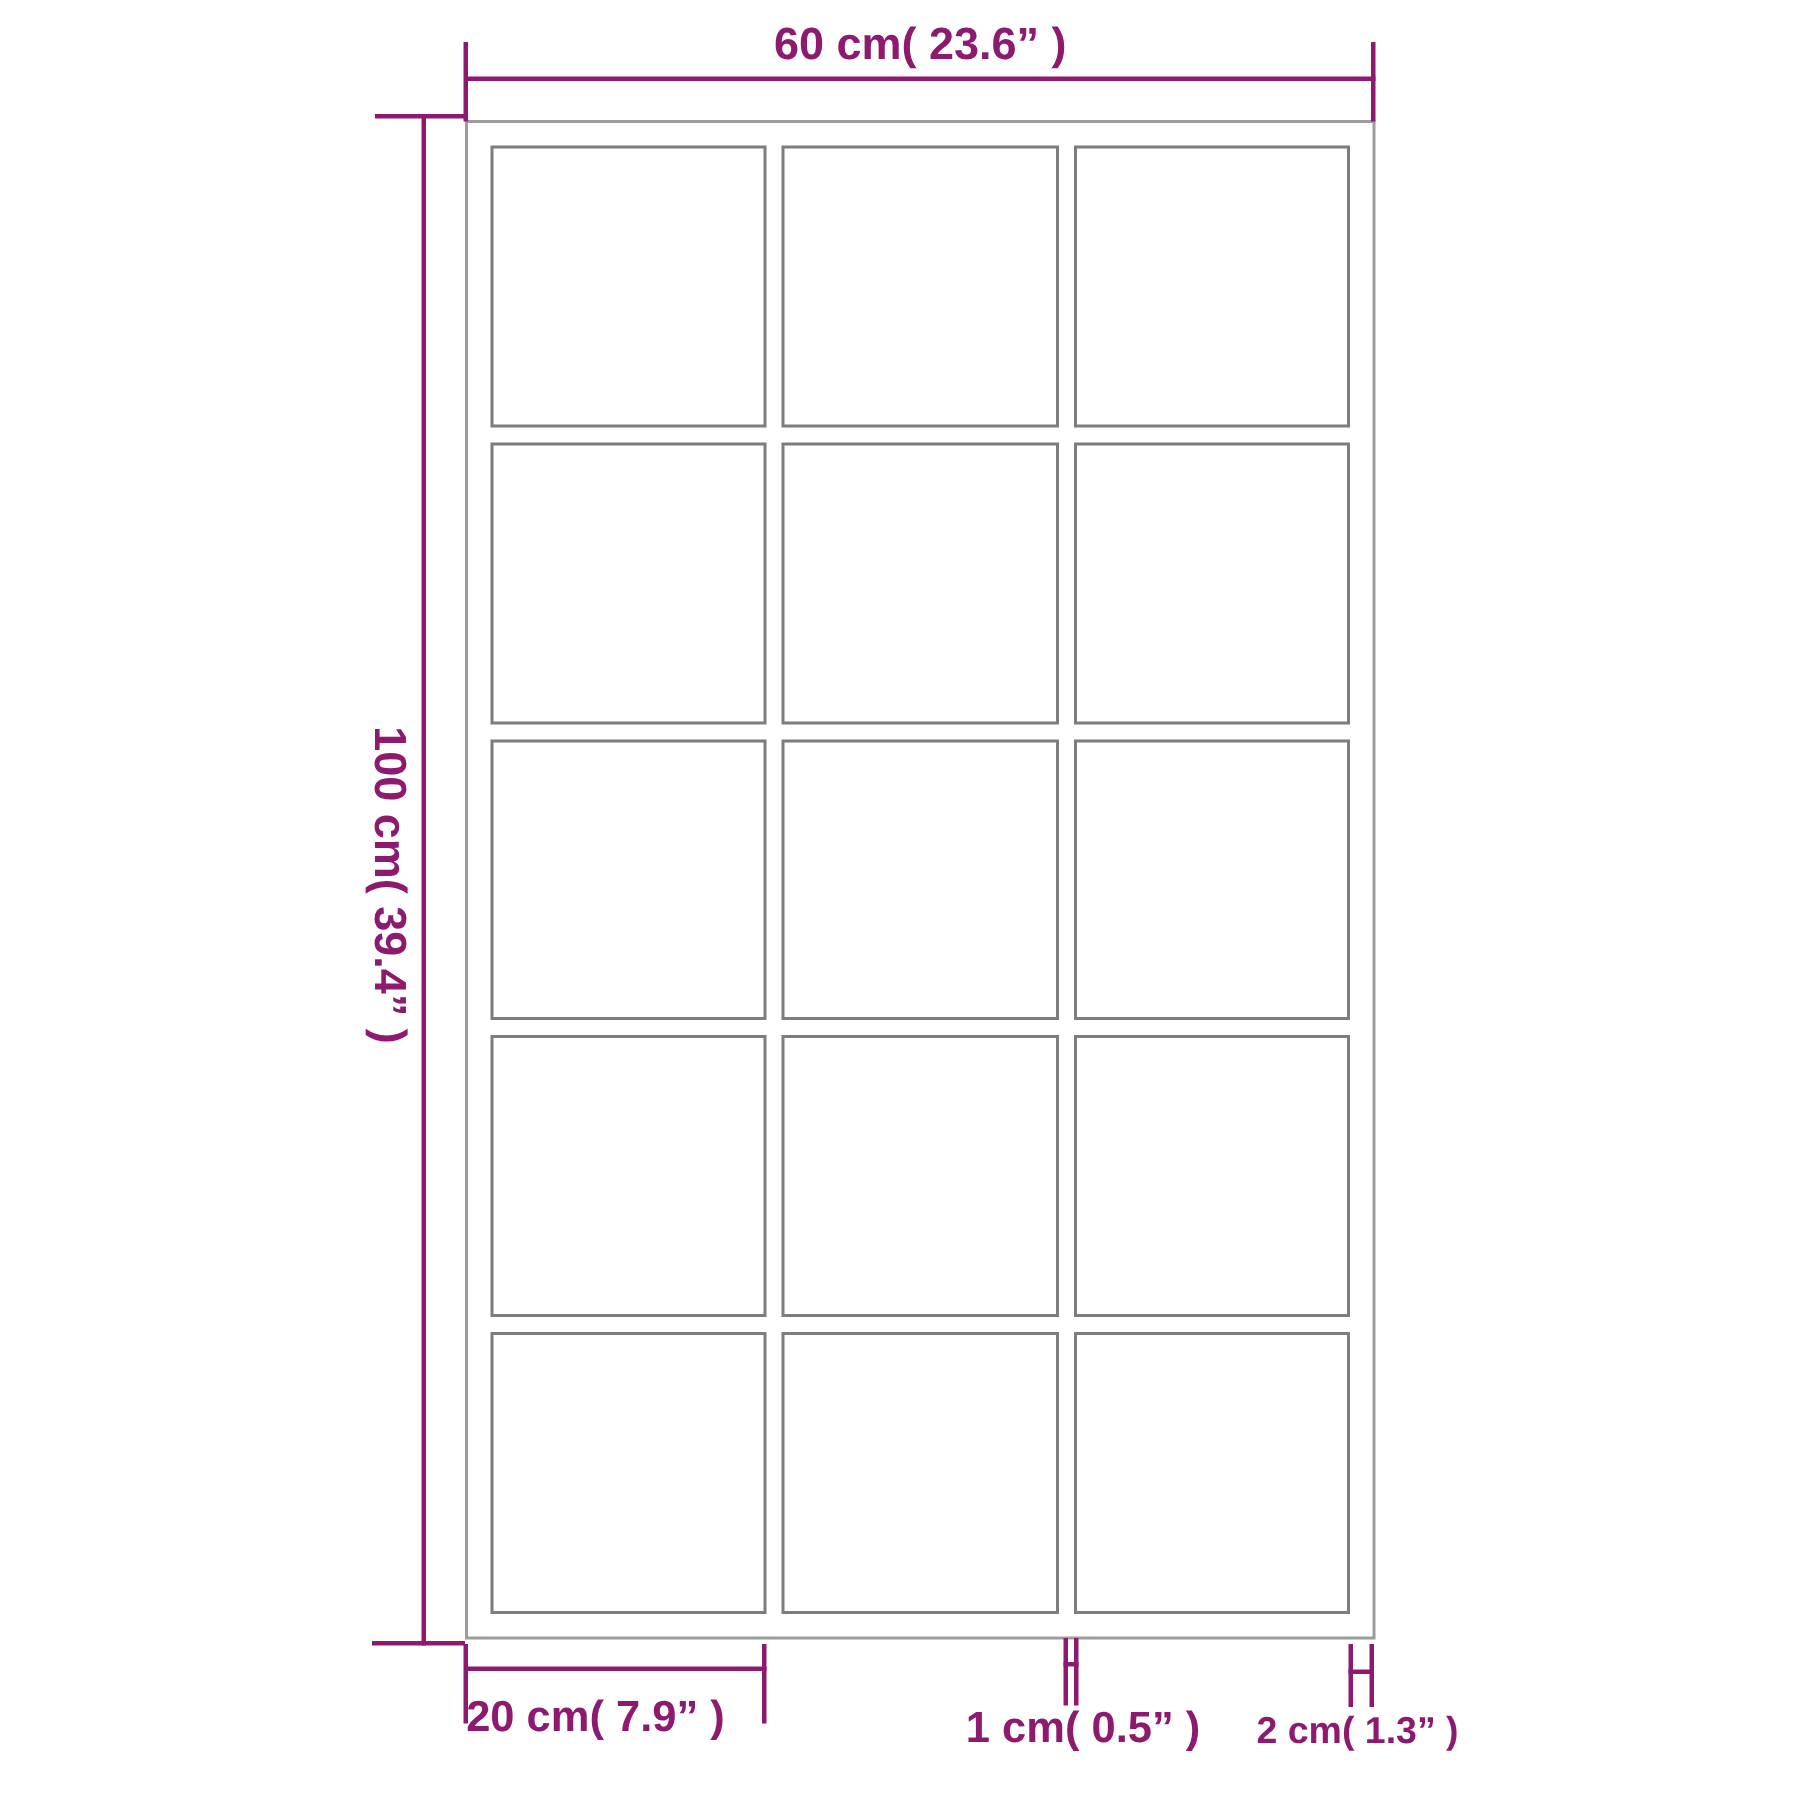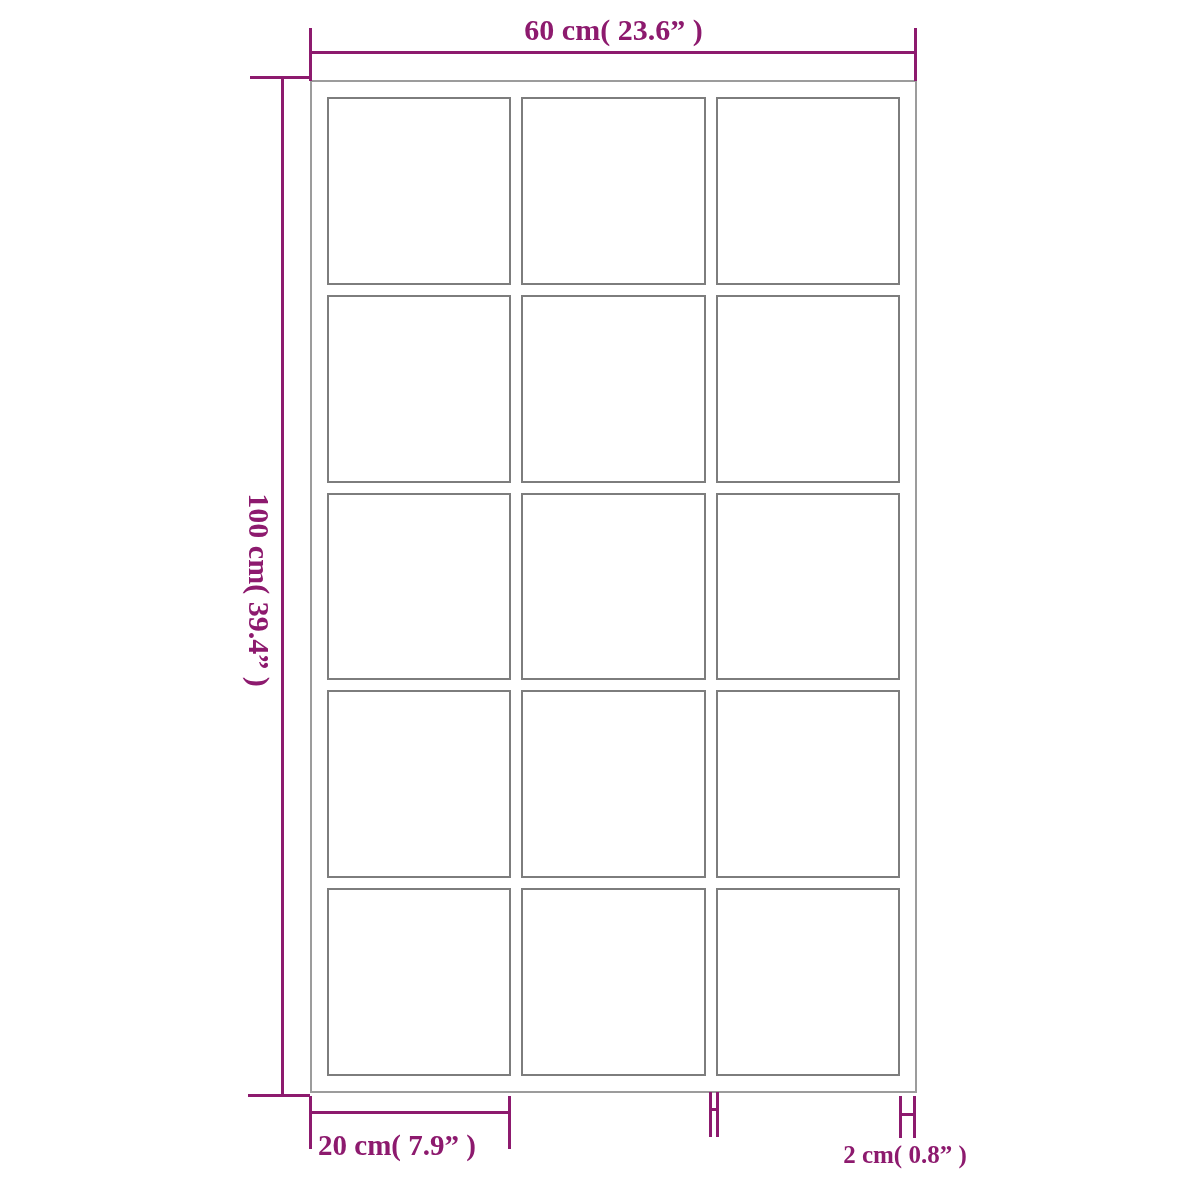--- a/index.html
+++ b/index.html
@@ -7,21 +7,21 @@
     --frame: #9c9c9c;
     --pane: #7d7d7d;
     --bg: #ffffff;
   }
   html, body { margin: 0; padding: 0; background: var(--bg); }
   .stage {
     position: relative;
     width: 1200px;
     height: 1200px;
     background: var(--bg);
-    font-family: Liberation Serif, serif;
+    font-family: Liberation Sans, sans-serif;
     font-weight: bold;
     overflow: hidden;
   }
   
   .frame {
     position: absolute;
     left: 310px; top: 80px;
     width: 607px; height: 1013px;
     border: 2px solid var(--frame);
     box-sizing: border-box;
@@ -118,19 +118,20 @@
   <div class="dlabel lbl-height">100 cm( 39.4”  )</div>
 
   <div class="dline p-line"></div>
   <div class="dline p-tick-l"></div>
   <div class="dline p-tick-r"></div>
   <div class="dlabel lbl-pane">20 cm( 7.9”  )</div>
 
   <div class="dline b-tick-l"></div>
   <div class="dline b-tick-r"></div>
   <div class="dline b-bar"></div>
+  <div class="dlabel lbl-bar">1 cm( 0.5”  )</div>
 
   <div class="dline f-tick-l"></div>
   <div class="dline f-tick-r"></div>
   <div class="dline f-bar"></div>
-  <div class="dlabel lbl-depth">2 cm( 0.8”  )</div>
+  <div class="dlabel lbl-depth">2 cm( 1.3”  )</div>
 
 </div>
 
 </body></html>

